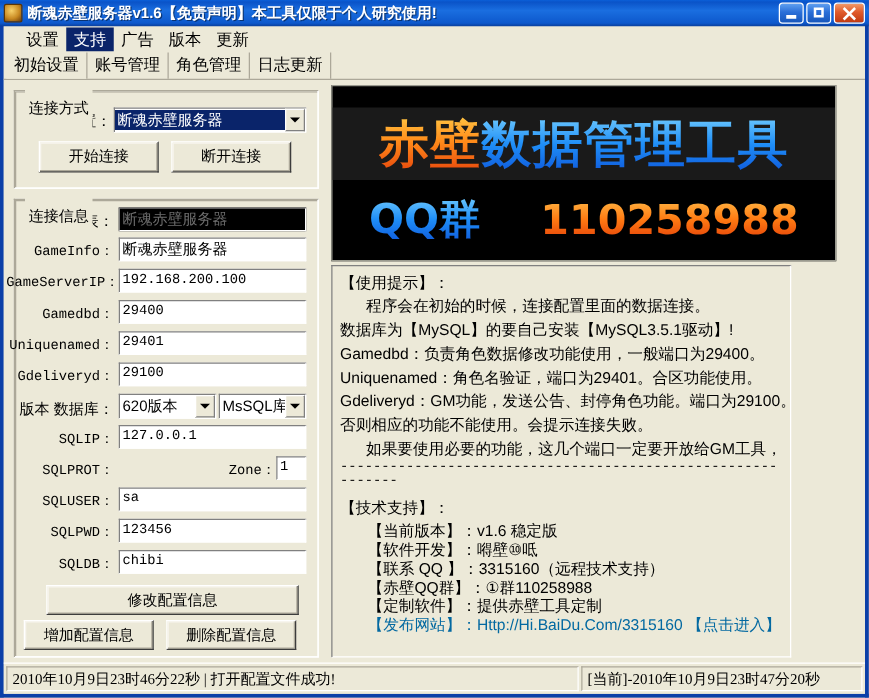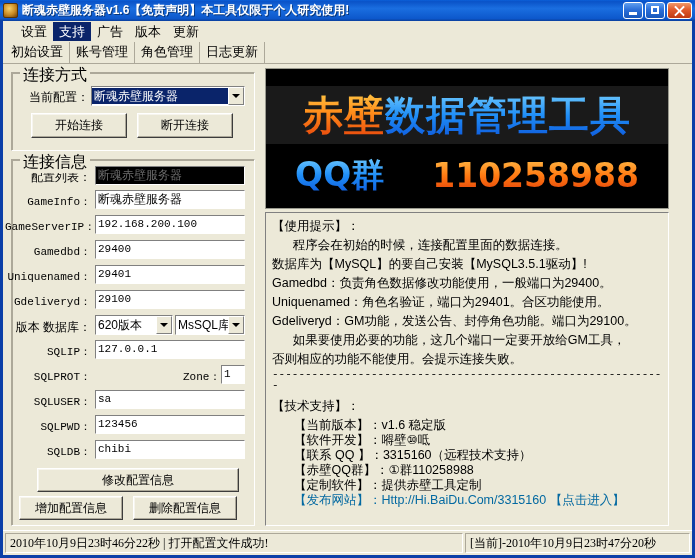--- a/index.html
+++ b/index.html
@@ -79,22 +79,22 @@
   .group{
     position:absolute;border:1px solid #ffffff;
     box-shadow:inset 1px 1px 0 #aca899;
   }
   .group > .gb{
     position:absolute;left:-1px;top:-1px;right:-1px;bottom:-1px;
     border:1px solid #aca899;border-right-color:#fff;border-bottom-color:#fff;
     pointer-events:none;
   }
   .grp-title{
-    position:absolute;top:-8px;left:8px;background:#ece9d8;padding:0 3px;
-    font-size:16px;color:#000;z-index:2;white-space:nowrap;
+    position:absolute;top:-8px;left:8px;background:#ece9d8;padding:13px 3px;
+    font-size:12px;color:#000;z-index:2;white-space:nowrap;
   }
 
   .lbl{
     position:absolute;font-size:12px;color:#000;text-align:right;white-space:nowrap;
     line-height:14px;
   }
   .lbl.mono{font-family:"Liberation Mono","DejaVu Sans Mono",monospace;font-size:11px;}
 
   .field{
     position:absolute;box-sizing:border-box;
@@ -176,21 +176,21 @@
   .banner .b2 .qq{
     background:linear-gradient(to bottom,#7fd6ff 0%,#1f8ef7 50%,#0b4fd6 100%);
     -webkit-background-clip:text;background-clip:text;color:transparent;
   }
   .banner .b2 .num{
     background:linear-gradient(to bottom,#ffc24d 0%,#ff7a12 50%,#e03a08 100%);
     -webkit-background-clip:text;background-clip:text;color:transparent;margin-left:48px;
   }
 
   .helpbox{
-    position:absolute;left:2px;top:148px;width:404px;height:314px;
+    position:absolute;left:2px;top:148px;width:368px;height:314px;
     background:#ece9d8;
     border:1px solid;border-color:#808080 #ffffff #ffffff #808080;
     box-sizing:border-box;
     padding:4px 6px;
     overflow:hidden;
   }
   .hl-line{font-size:12.5px;color:#000;line-height:19px;white-space:pre;}
   .hl-line.red{color:#0369a1;}
   .hl-line.tight{line-height:15px;font-size:12.5px;}
   .hl-dash{font-family:"Liberation Mono","DejaVu Sans Mono",monospace;font-size:11px;line-height:11px;color:#000;letter-spacing:0px;}
@@ -333,22 +333,22 @@
         </div>
       </div>
 
       <div class="helpbox">
         <div class="hl-line">【使用提示】：</div>
         <div class="hl-line">      程序会在初始的时候，连接配置里面的数据连接。</div>
         <div class="hl-line">数据库为【MySQL】的要自己安装【MySQL3.5.1驱动】!</div>
         <div class="hl-line">Gamedbd：负责角色数据修改功能使用，一般端口为29400。</div>
         <div class="hl-line">Uniquenamed：角色名验证，端口为29401。合区功能使用。</div>
         <div class="hl-line">Gdeliveryd：GM功能，发送公告、封停角色功能。端口为29100。</div>
+        <div class="hl-line">否则相应的功能不能使用。会提示连接失败。</div>
         <div class="hl-line">      如果要使用必要的功能，这几个端口一定要开放给GM工具，</div>
-        <div class="hl-line">否则相应的功能不能使用。会提示连接失败。</div>
         <div class="hl-dash">------------------------------------------------------------</div>
         <div class="hl-line" style="margin-top:6px;">【技术支持】：</div>
         <div style="padding-left:22px;margin-top:2px;">
           <div class="hl-line tight"><span>【当前版本】：</span><span>v1.6 稳定版</span></div>
           <div class="hl-line tight"><span>【软件开发】：</span><span>嘚壁⑩呧</span></div>
           <div class="hl-line tight"><span>【联系 QQ 】：</span><span>3315160（远程技术支持）</span></div>
           <div class="hl-line tight"><span>【赤壁QQ群】：</span><span>①群110258988</span></div>
           <div class="hl-line tight"><span>【定制软件】：</span><span>提供赤壁工具定制</span></div>
           <div class="hl-line tight red"><span>【发布网站】：</span><span>Http://Hi.BaiDu.Com/3315160 【点击进入】</span></div>
         </div>

